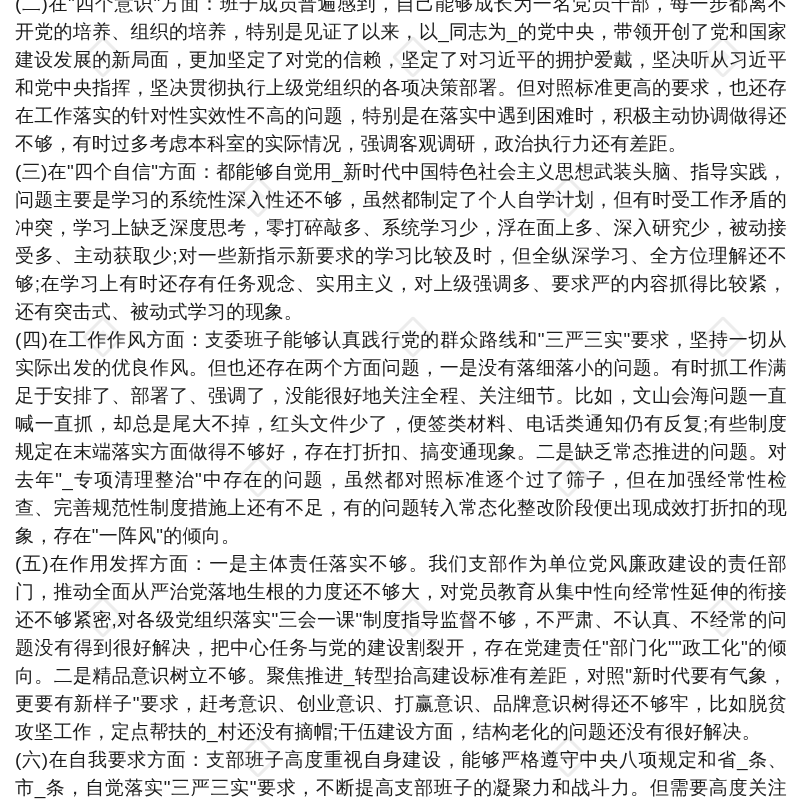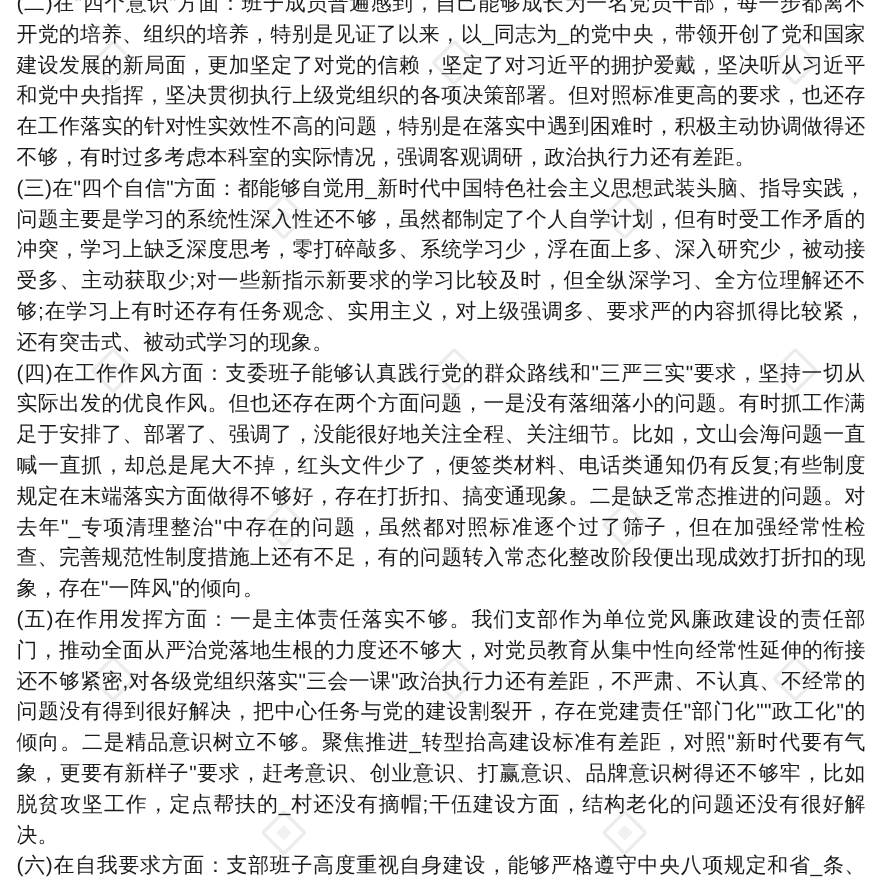--- a/index.html
+++ b/index.html
@@ -73,15 +73,15 @@
   <div class="wm" style="left:398px;top:602px;"></div>
   <div class="wm" style="left:708px;top:602px;"></div>
   <div class="wm" style="left:243px;top:742px;"></div>
   <div class="wm" style="left:553px;top:742px;"></div>
 </div>
 
 <div class="doc">
   <p>(二)在"四个意识"方面：班子成员普遍感到，自己能够成长为一名党员干部，每一步都离不开党的培养、组织的培养，特别是见证了以来，以_同志为_的党中央，带领开创了党和国家建设发展的新局面，更加坚定了对党的信赖，坚定了对习近平的拥护爱戴，坚决听从习近平和党中央指挥，坚决贯彻执行上级党组织的各项决策部署。但对照标准更高的要求，也还存在工作落实的针对性实效性不高的问题，特别是在落实中遇到困难时，积极主动协调做得还不够，有时过多考虑本科室的实际情况，强调客观调研，政治执行力还有差距。</p>
   <p>(三)在"四个自信"方面：都能够自觉用_新时代中国特色社会主义思想武装头脑、指导实践，问题主要是学习的系统性深入性还不够，虽然都制定了个人自学计划，但有时受工作矛盾的冲突，学习上缺乏深度思考，零打碎敲多、系统学习少，浮在面上多、深入研究少，被动接受多、主动获取少;对一些新指示新要求的学习比较及时，但全纵深学习、全方位理解还不够;在学习上有时还存有任务观念、实用主义，对上级强调多、要求严的内容抓得比较紧，还有突击式、被动式学习的现象。</p>
   <p>(四)在工作作风方面：支委班子能够认真践行党的群众路线和"三严三实"要求，坚持一切从实际出发的优良作风。但也还存在两个方面问题，一是没有落细落小的问题。有时抓工作满足于安排了、部署了、强调了，没能很好地关注全程、关注细节。比如，文山会海问题一直喊一直抓，却总是尾大不掉，红头文件少了，便签类材料、电话类通知仍有反复;有些制度规定在末端落实方面做得不够好，存在打折扣、搞变通现象。二是缺乏常态推进的问题。对去年"_专项清理整治"中存在的问题，虽然都对照标准逐个过了筛子，但在加强经常性检查、完善规范性制度措施上还有不足，有的问题转入常态化整改阶段便出现成效打折扣的现象，存在"一阵风"的倾向。</p>
-  <p>(五)在作用发挥方面：一是主体责任落实不够。我们支部作为单位党风廉政建设的责任部门，推动全面从严治党落地生根的力度还不够大，对党员教育从集中性向经常性延伸的衔接还不够紧密,对各级党组织落实"三会一课"政治执行力还有差距，不严肃、不认真、不经常的问题没有得到很好解决，把中心任务与党的建设割裂开，存在党建责任"部门化""政工化"的倾向。二是精品意识树立不够。聚焦推进_转型抬高建设标准有差距，对照"新时代要有气象，更要有新样子"要求，赶考意识、创业意识、打赢意识、品牌意识树得还不够牢，比如脱贫攻坚工作，定点帮扶的_村还没有摘帽;干伍建设方面，结构老化的问题还没有很好解决。</p>
+  <p>(五)在作用发挥方面：一是主体责任落实不够。我们支部作为单位党风廉政建设的责任部门，推动全面从严治党落地生根的力度还不够大，对党员教育从集中性向经常性延伸的衔接还不够紧密,对各级党组织落实"三会一课"制度指导监督不够，不严肃、不认真、不经常的问题没有得到很好解决，把中心任务与党的建设割裂开，存在党建责任"部门化""政工化"的倾向。二是精品意识树立不够。聚焦推进_转型抬高建设标准有差距，对照"新时代要有气象，更要有新样子"要求，赶考意识、创业意识、打赢意识、品牌意识树得还不够牢，比如脱贫攻坚工作，定点帮扶的_村还没有摘帽;干伍建设方面，结构老化的问题还没有很好解决。</p>
   <p>(六)在自我要求方面：支部班子高度重视自身建设，能够严格遵守中央八项规定和省_条、市_条，自觉落实"三严三实"要求，不断提高支部班子的凝聚力和战斗力。但需要高度关注的问</p>
 </div>
 
 </body></html>

